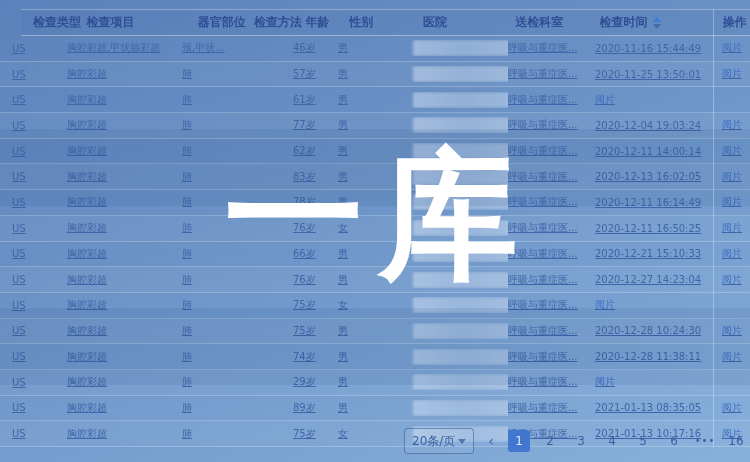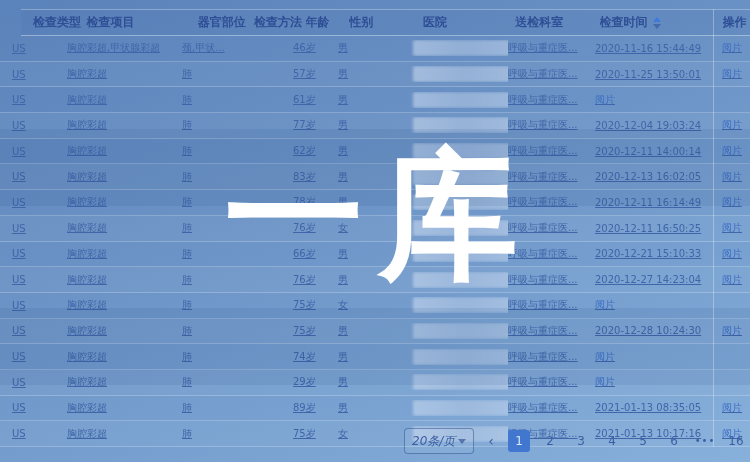--- a/index.html
+++ b/index.html
@@ -36,21 +36,21 @@
     background:rgba(255,255,255,0.30);pointer-events:none;}
   
   .watermark{position:absolute;left:224px;top:146px;z-index:5;
     font-size:140px;font-weight:700;line-height:1;letter-spacing:14px;
     color:#ffffff;white-space:nowrap;pointer-events:none;}
   
   .pagination{position:absolute;right:3px;bottom:8px;display:flex;align-items:center;
     gap:9px;font-size:12px;color:#3c5fa4;}
   .page-size{width:70px;height:26px;border:1px solid rgba(43,76,140,0.50);border-radius:4px;
     display:flex;align-items:center;justify-content:space-between;padding:0 7px;
-    box-sizing:border-box;background:rgba(255,255,255,0.06);cursor:pointer;font-style:italic;}
+    box-sizing:border-box;background:rgba(255,255,255,0.06);cursor:pointer;}
   .chev-down{width:0;height:0;border-left:4px solid transparent;border-right:4px solid transparent;
     border-top:5px solid rgba(46,78,149,0.65);}
   .prev-btn{min-width:16px;text-align:center;font-size:14px;cursor:pointer;color:#3c5fa4;}
   .pager{display:flex;align-items:center;gap:9px;}
   .pager-item{min-width:22px;height:22px;line-height:22px;text-align:center;border-radius:3px;cursor:pointer;}
   .pager-item.active{background:#4277cf;color:#d9e8fb;}
   .pager-item.ellipsis{letter-spacing:1px;font-size:10px;}
 </style>
 </head>
 <body>
@@ -265,20 +265,21 @@
           <div class="td c0"><span>US</span></div>
           <div class="td c1"><span>胸腔彩超</span></div>
           <div class="td c2"><span>肺</span></div>
           <div class="td c3"><span></span></div>
           <div class="td c4"><span>74岁</span></div>
           <div class="td c5"><span>男</span></div>
           <div class="td c6">
             <div class="blob"></div>
           </div>
           <div class="td c7"><span>呼吸与重症医...</span></div>
+          <div class="td c8"><span>2020-12-28 11:38:11</span></div>
           <div class="td c9"><span class="action-link">阅片</span></div>
         </div>
         <div class="tr">
           <div class="td c0"><span>US</span></div>
           <div class="td c1"><span>胸腔彩超</span></div>
           <div class="td c2"><span>肺</span></div>
           <div class="td c3"><span></span></div>
           <div class="td c4"><span>29岁</span></div>
           <div class="td c5"><span>男</span></div>
           <div class="td c6">

